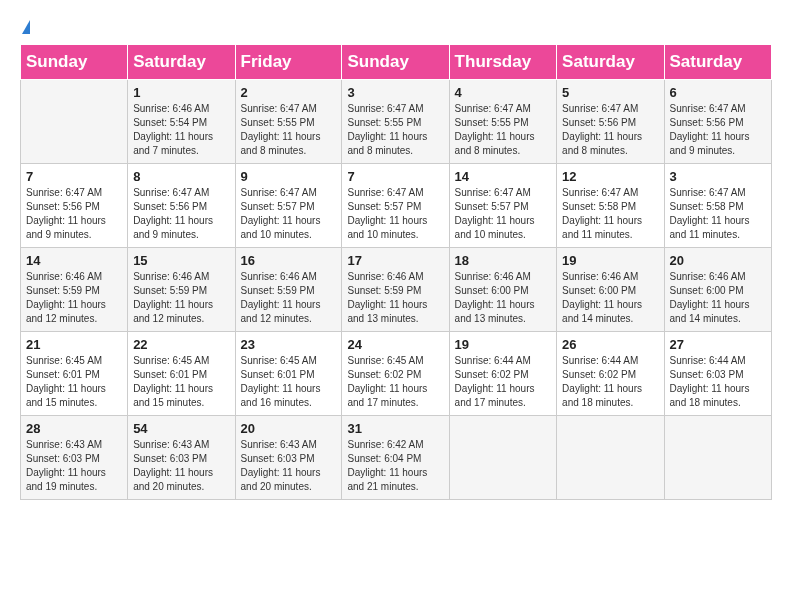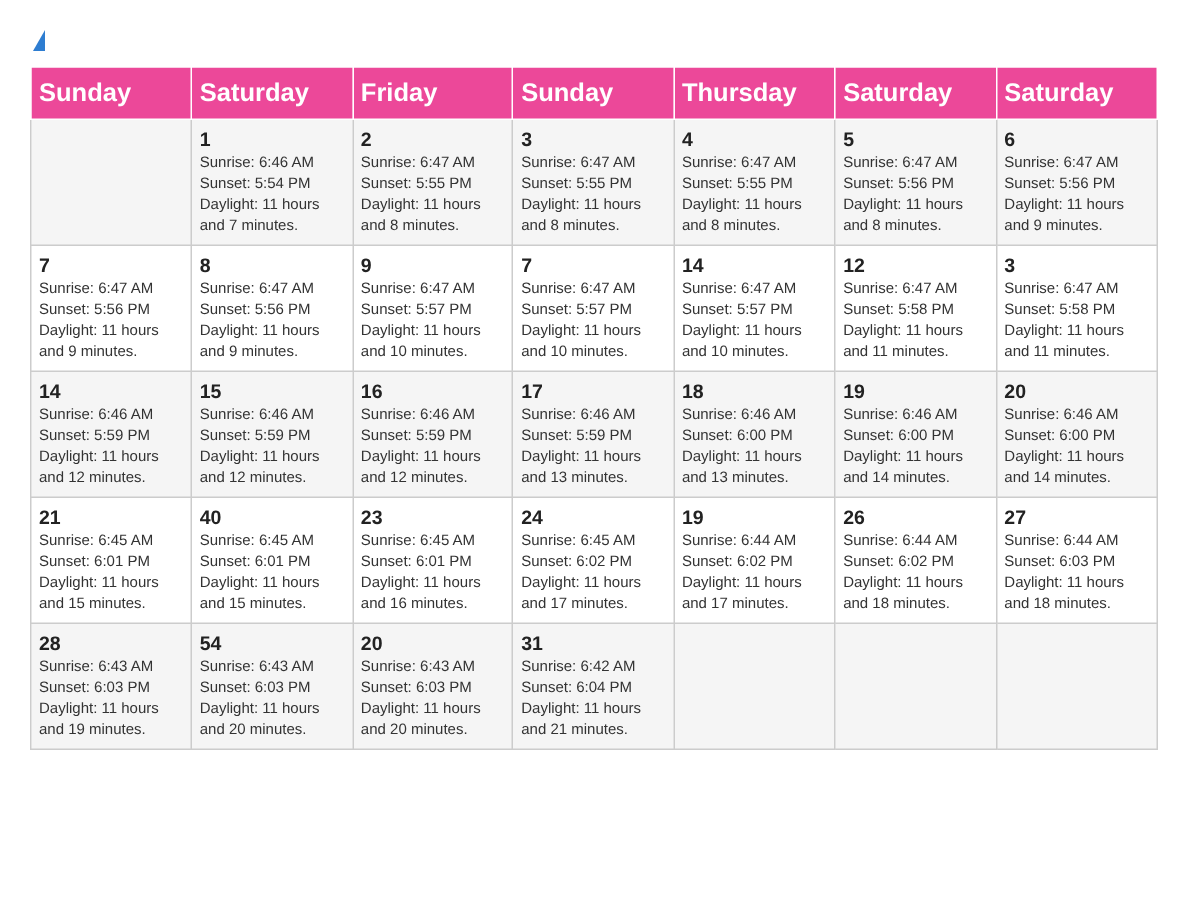--- a/index.html
+++ b/index.html
@@ -219,21 +219,21 @@
           <span class="day-number">20</span>
           <div class="day-info">Sunrise: 6:46 AM<br>Sunset: 6:00 PM<br>Daylight: 11 hours and 14 minutes.</div>
         </td>
       </tr>
       <tr>
         <td>
           <span class="day-number">21</span>
           <div class="day-info">Sunrise: 6:45 AM<br>Sunset: 6:01 PM<br>Daylight: 11 hours and 15 minutes.</div>
         </td>
         <td>
-          <span class="day-number">40</span>
+          <span class="day-number">22</span>
           <div class="day-info">Sunrise: 6:45 AM<br>Sunset: 6:01 PM<br>Daylight: 11 hours and 15 minutes.</div>
         </td>
         <td>
           <span class="day-number">23</span>
           <div class="day-info">Sunrise: 6:45 AM<br>Sunset: 6:01 PM<br>Daylight: 11 hours and 16 minutes.</div>
         </td>
         <td>
           <span class="day-number">24</span>
           <div class="day-info">Sunrise: 6:45 AM<br>Sunset: 6:02 PM<br>Daylight: 11 hours and 17 minutes.</div>
         </td>

